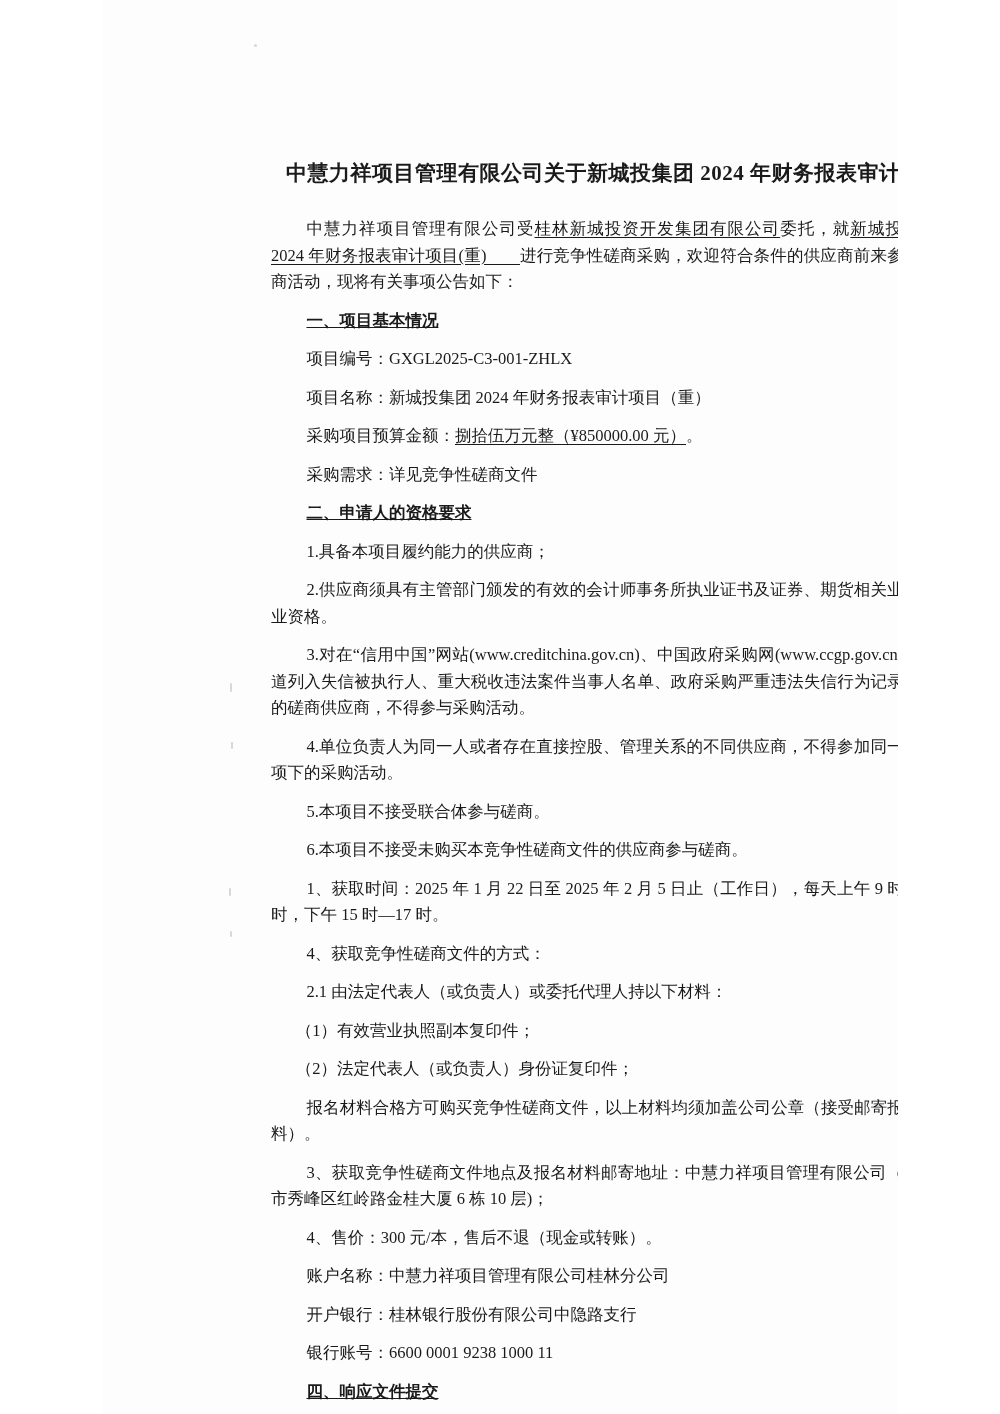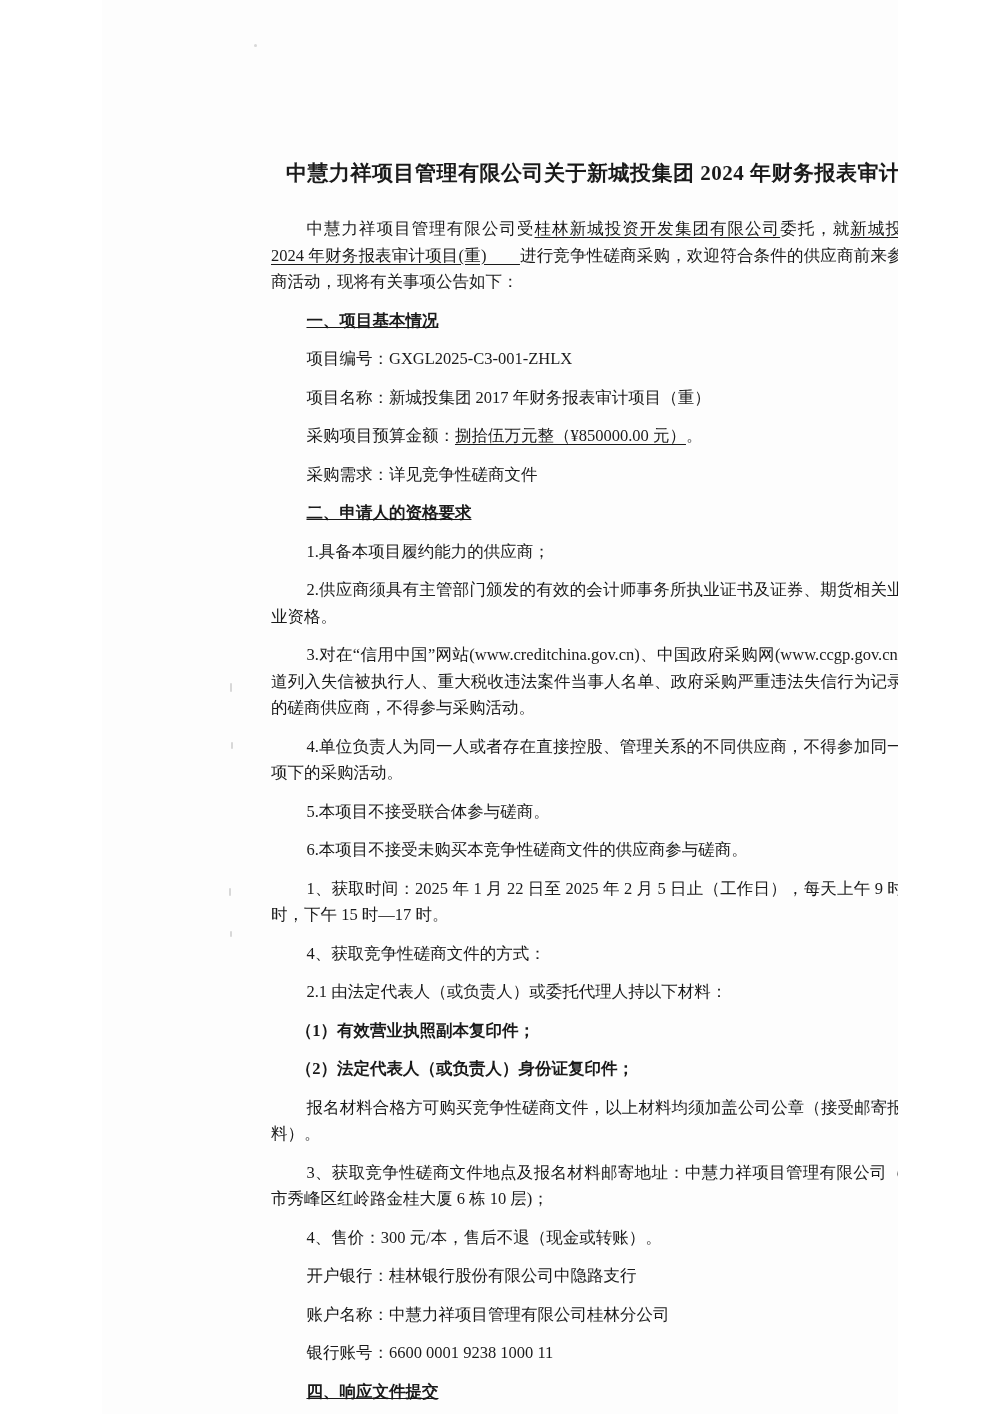--- a/index.html
+++ b/index.html
@@ -30,21 +30,21 @@
   }
   .body-text {
     font-size: 16.5px;
     line-height: 26.5px;
     text-align: justify;
   }
   .para {
     margin: 12px;
     text-indent: 2.15em;
   }
-  .para.paren-indent { text-indent: 1.5em; font-weight: bold; }
+  .para.paren-indent { text-indent: 1.5em; }
   .heading { font-weight: bold; text-decoration: underline; }
   .u {
     text-decoration: underline;
     text-underline-offset: 3px;
   }
   
   .artifact {
     position: absolute;
     background: #b9b9b9;
     opacity: 0.55;
@@ -74,41 +74,41 @@
     <div class="doc-title">
       <div>中慧力祥项目管理有限公司关于新城投集团 2024 年财务报表审计项</div>
     </div>
 
     <div class="body-text">
 
       <p class="para"><span>中慧力祥项目管理有限公司受</span><span class="u">桂林新城投资开发集团有限公司</span><span>委托，就</span><span class="u">新城投集团 2024 年财务报表审计项目(重)　　</span><span>进行竞争性磋商采购，欢迎符合条件的供应商前来参加磋商活动，现将有关事项公告如下：</span></p>
 
       <p class="para heading">一、项目基本情况</p>
       <p class="para">项目编号：GXGL2025-C3-001-ZHLX</p>
-      <p class="para">项目名称：新城投集团 2017 年财务报表审计项目（重）</p>
+      <p class="para">项目名称：新城投集团 2024 年财务报表审计项目（重）</p>
       <p class="para"><span>采购项目预算金额：</span><span class="u">捌拾伍万元整（¥850000.00 元）</span><span>。</span></p>
       <p class="para">采购需求：详见竞争性磋商文件</p>
 
       <p class="para heading">二、申请人的资格要求</p>
       <p class="para">1.具备本项目履约能力的供应商；</p>
       <p class="para">2.供应商须具有主管部门颁发的有效的会计师事务所执业证书及证券、期货相关业务从业资格。</p>
       <p class="para">3.对在“信用中国”网站(www.creditchina.gov.cn)、中国政府采购网(www.ccgp.gov.cn)等渠道列入失信被执行人、重大税收违法案件当事人名单、政府采购严重违法失信行为记录名单的磋商供应商，不得参与采购活动。</p>
       <p class="para">4.单位负责人为同一人或者存在直接控股、管理关系的不同供应商，不得参加同一合同项下的采购活动。</p>
       <p class="para">5.本项目不接受联合体参与磋商。</p>
       <p class="para">6.本项目不接受未购买本竞争性磋商文件的供应商参与磋商。</p>
 
       <p class="para">1、获取时间：2025 年 1 月 22 日至 2025 年 2 月 5 日止（工作日），每天上午 9 时—12 时，下午 15 时—17 时。</p>
       <p class="para">4、获取竞争性磋商文件的方式：</p>
       <p class="para">2.1 由法定代表人（或负责人）或委托代理人持以下材料：</p>
       <p class="para paren-indent">（1）有效营业执照副本复印件；</p>
       <p class="para paren-indent">（2）法定代表人（或负责人）身份证复印件；</p>
       <p class="para">报名材料合格方可购买竞争性磋商文件，以上材料均须加盖公司公章（接受邮寄报名材料）。</p>
       <p class="para">3、获取竞争性磋商文件地点及报名材料邮寄地址：中慧力祥项目管理有限公司（桂林市秀峰区红岭路金桂大厦 6 栋 10 层)；</p>
       <p class="para">4、售价：300 元/本，售后不退（现金或转账）。</p>
+      <p class="para">账户名称：中慧力祥项目管理有限公司桂林分公司</p>
       <p class="para">开户银行：桂林银行股份有限公司中隐路支行</p>
-      <p class="para">账户名称：中慧力祥项目管理有限公司桂林分公司</p>
       <p class="para">银行账号：6600 0001 9238 1000 11</p>
 
       <p class="para heading">四、响应文件提交</p>
 
     </div>
   </div>
 </div>
 
 </body></html>

